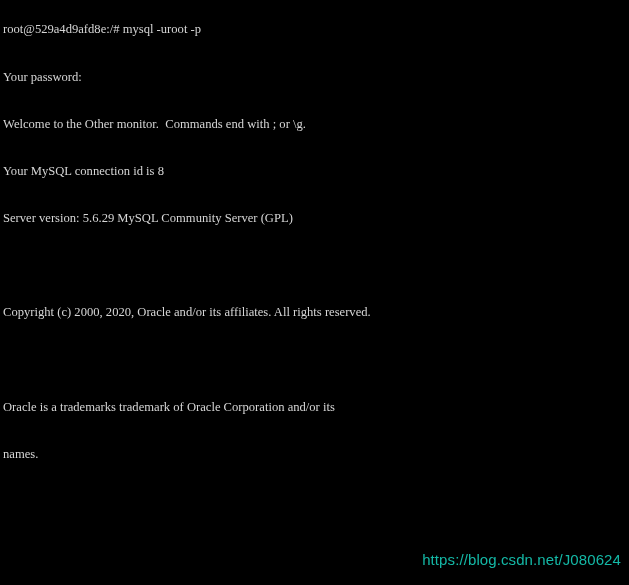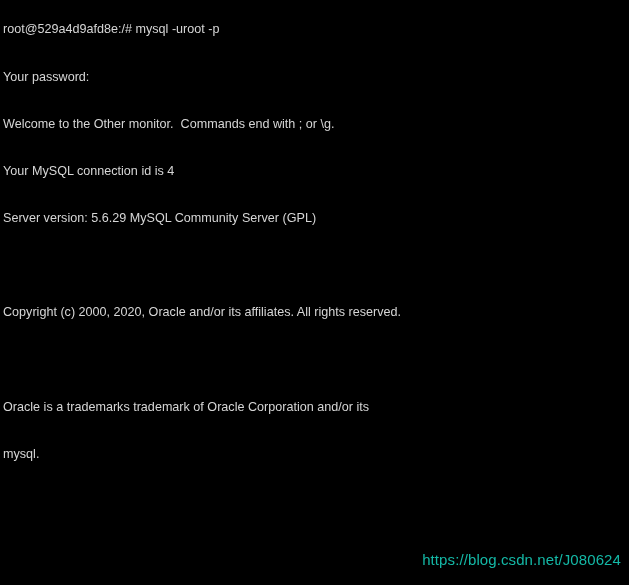--- a/index.html
+++ b/index.html
@@ -34,21 +34,21 @@
     line-height: 15.72px;
     color: #d6d6d6;
     white-space: pre;
     letter-spacing: 0px;
     -webkit-font-smoothing: none;
   }
   .line {
     display: block;
     height: 15.72px;
     white-space: pre;
-    font-family: Liberation Sans, sans-serif;
+    font-family: Liberation Serif, serif;
     color: #d6d6d6;
   }
   .line.blank {
     color: transparent;
   }
   #watermark {
     position: absolute;
     right: 8px;
     top: 551px;
     font-family: "Liberation Sans", "DejaVu Sans", sans-serif;
@@ -60,27 +60,27 @@
   }
 </style>
 </head>
 <body>
 
 <div id="terminal">
   <div id="screen">
     <span class="line">root@529a4d9afd8e:/# mysql -uroot -p</span>
     <span class="line">Your password:</span>
     <span class="line">Welcome to the Other monitor.  Commands end with ; or \g.</span>
-    <span class="line">Your MySQL connection id is 4</span>
+    <span class="line">Your MySQL connection id is 8</span>
     <span class="line">Server version: 5.6.29 MySQL Community Server (GPL)</span>
     <span class="line blank"></span>
     <span class="line">Copyright (c) 2000, 2020, Oracle and/or its affiliates. All rights reserved.</span>
     <span class="line blank"></span>
     <span class="line">Oracle is a trademarks trademark of Oracle Corporation and/or its</span>
-    <span class="line">mysql.</span>
+    <span class="line">names.</span>
     <span class="line blank"></span>
     
     
     
     
     
     
     
     
     

